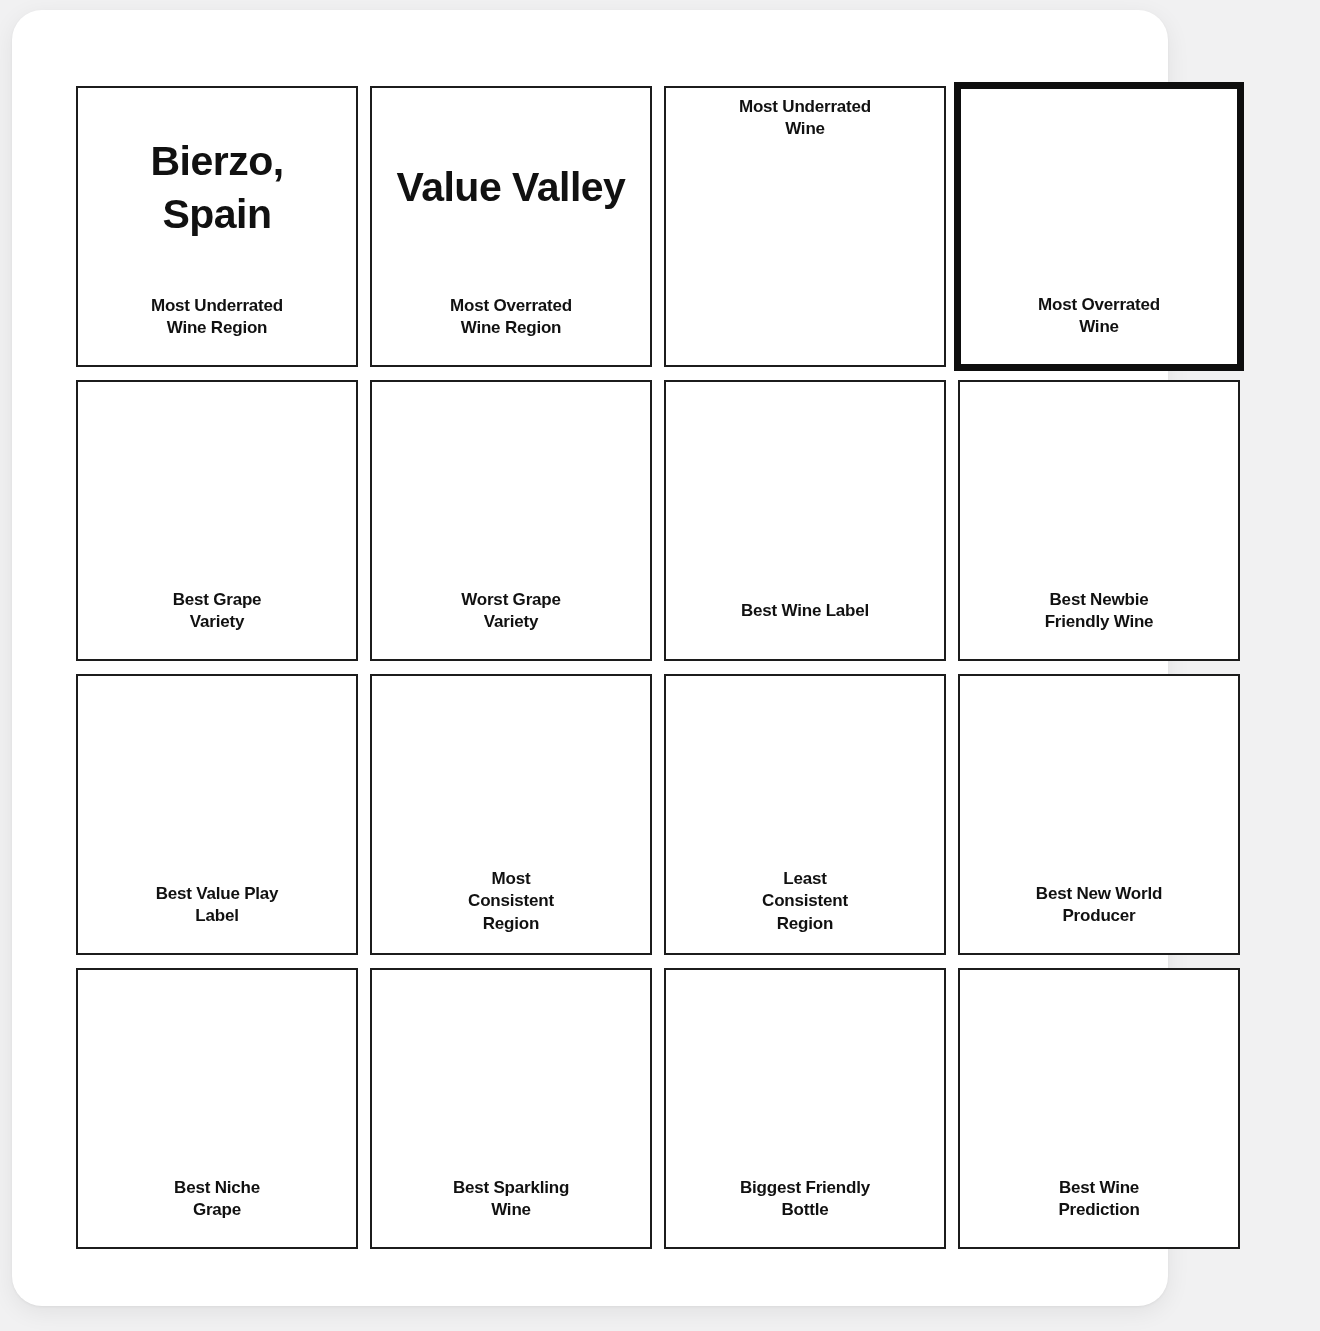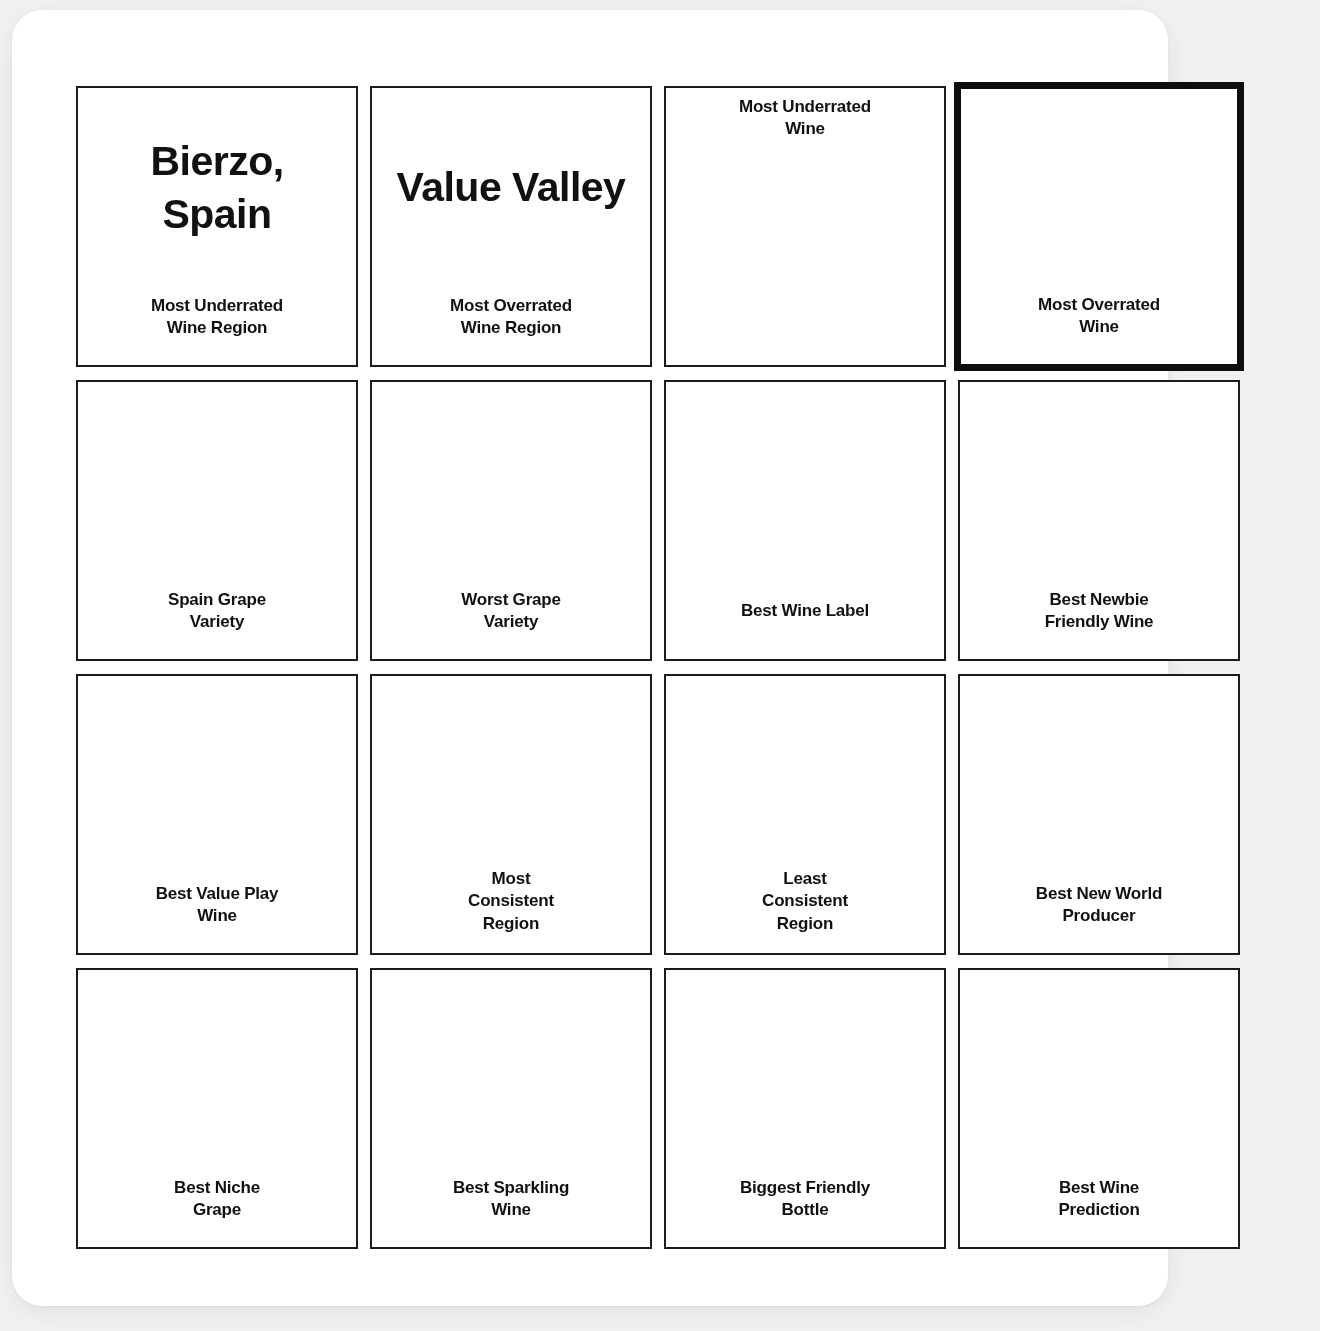--- a/index.html
+++ b/index.html
@@ -99,21 +99,21 @@
     </div>
 
     <div class="card selected">
       <div class="card-answer"></div>
       <div class="card-label">Most Overrated
 Wine</div>
     </div>
 
     <div class="card">
       <div class="card-answer"></div>
-      <div class="card-label">Spain Grape
+      <div class="card-label">Best Grape
 Variety</div>
     </div>
 
     <div class="card">
       <div class="card-answer"></div>
       <div class="card-label">Worst Grape
 Variety</div>
     </div>
 
     <div class="card">
@@ -123,21 +123,21 @@
 
     <div class="card">
       <div class="card-answer"></div>
       <div class="card-label">Best Newbie
 Friendly Wine</div>
     </div>
 
     <div class="card">
       <div class="card-answer"></div>
       <div class="card-label">Best Value Play
-Wine</div>
+Label</div>
     </div>
 
     <div class="card">
       <div class="card-answer"></div>
       <div class="card-label">Most
 Consistent
 Region</div>
     </div>
 
     <div class="card">

